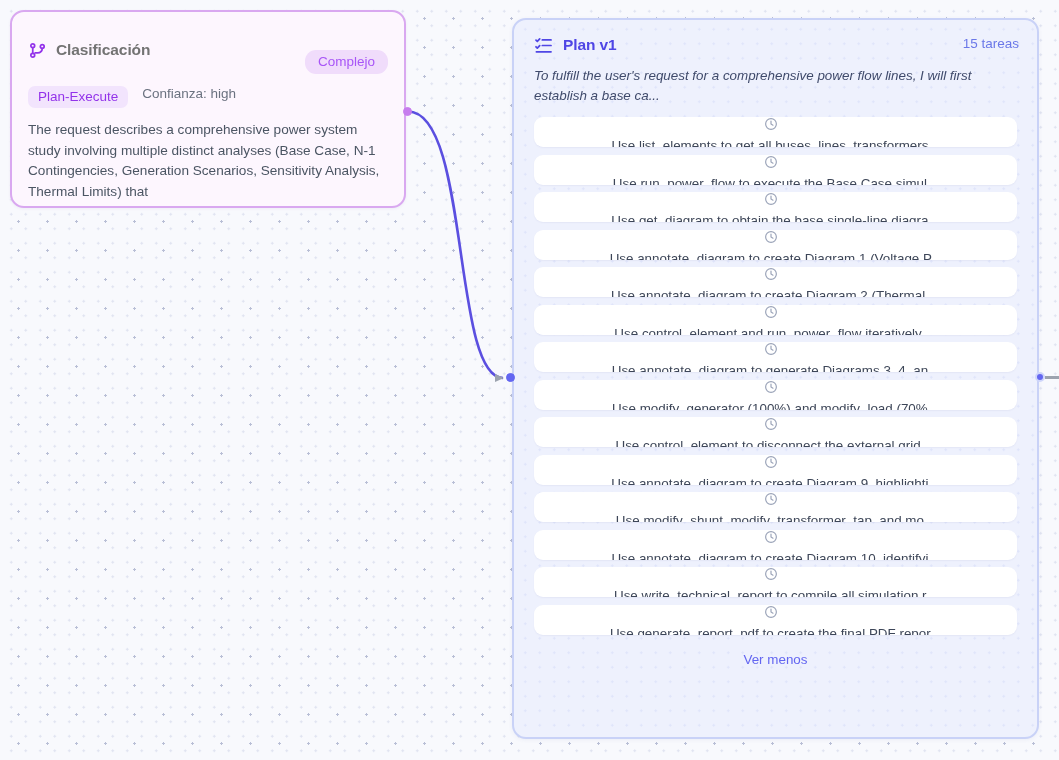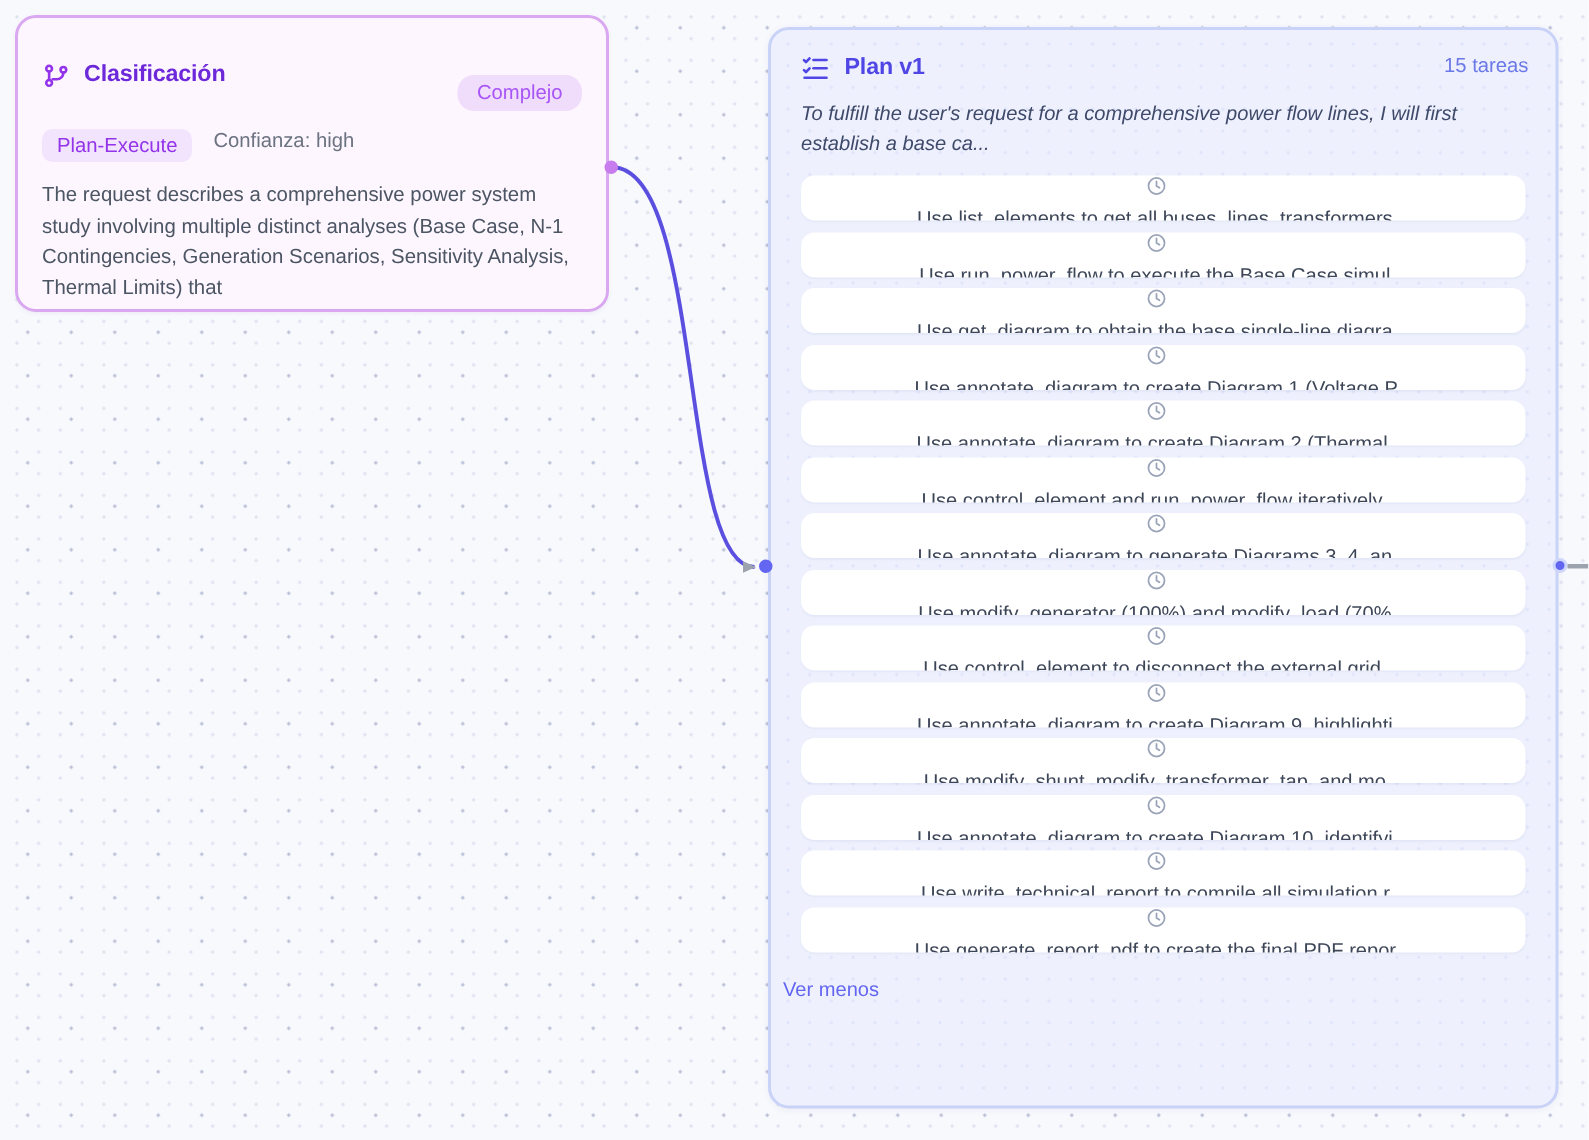--- a/index.html
+++ b/index.html
@@ -58,21 +58,21 @@
     width: 19px;
     height: 19px;
     flex: 0 0 19px;
     margin-right: 9px;
     color: #9333ea;
   }
 
   .cls-title {
     font-size: 15.5px;
     font-weight: bold;
-    color: #6d28d9;
+    color: #737373;
     letter-spacing: -0.1px;
     flex: 1 1 auto;
   }
 
   .badge-complejo {
     background: #f0dcfb;
     color: #a855f7;
     font-size: 13.5px;
     padding: 4px 13px 5px 13px;
     border-radius: 11px;
@@ -191,21 +191,21 @@
   .task-text {
     font-size: 13.4px;
     color: #3d4658;
     white-space: nowrap;
     overflow: hidden;
     text-overflow: ellipsis;
     line-height: 30px;
   }
 
   .plan-footer {
-    text-align: left;
+    text-align: center;
     padding-top: 6px;
   }
 
   .ver-menos {
     font-size: 13.4px;
     color: #6366f1;
     cursor: pointer;
     display: inline-block;
     padding: 4px 8px;
   }

